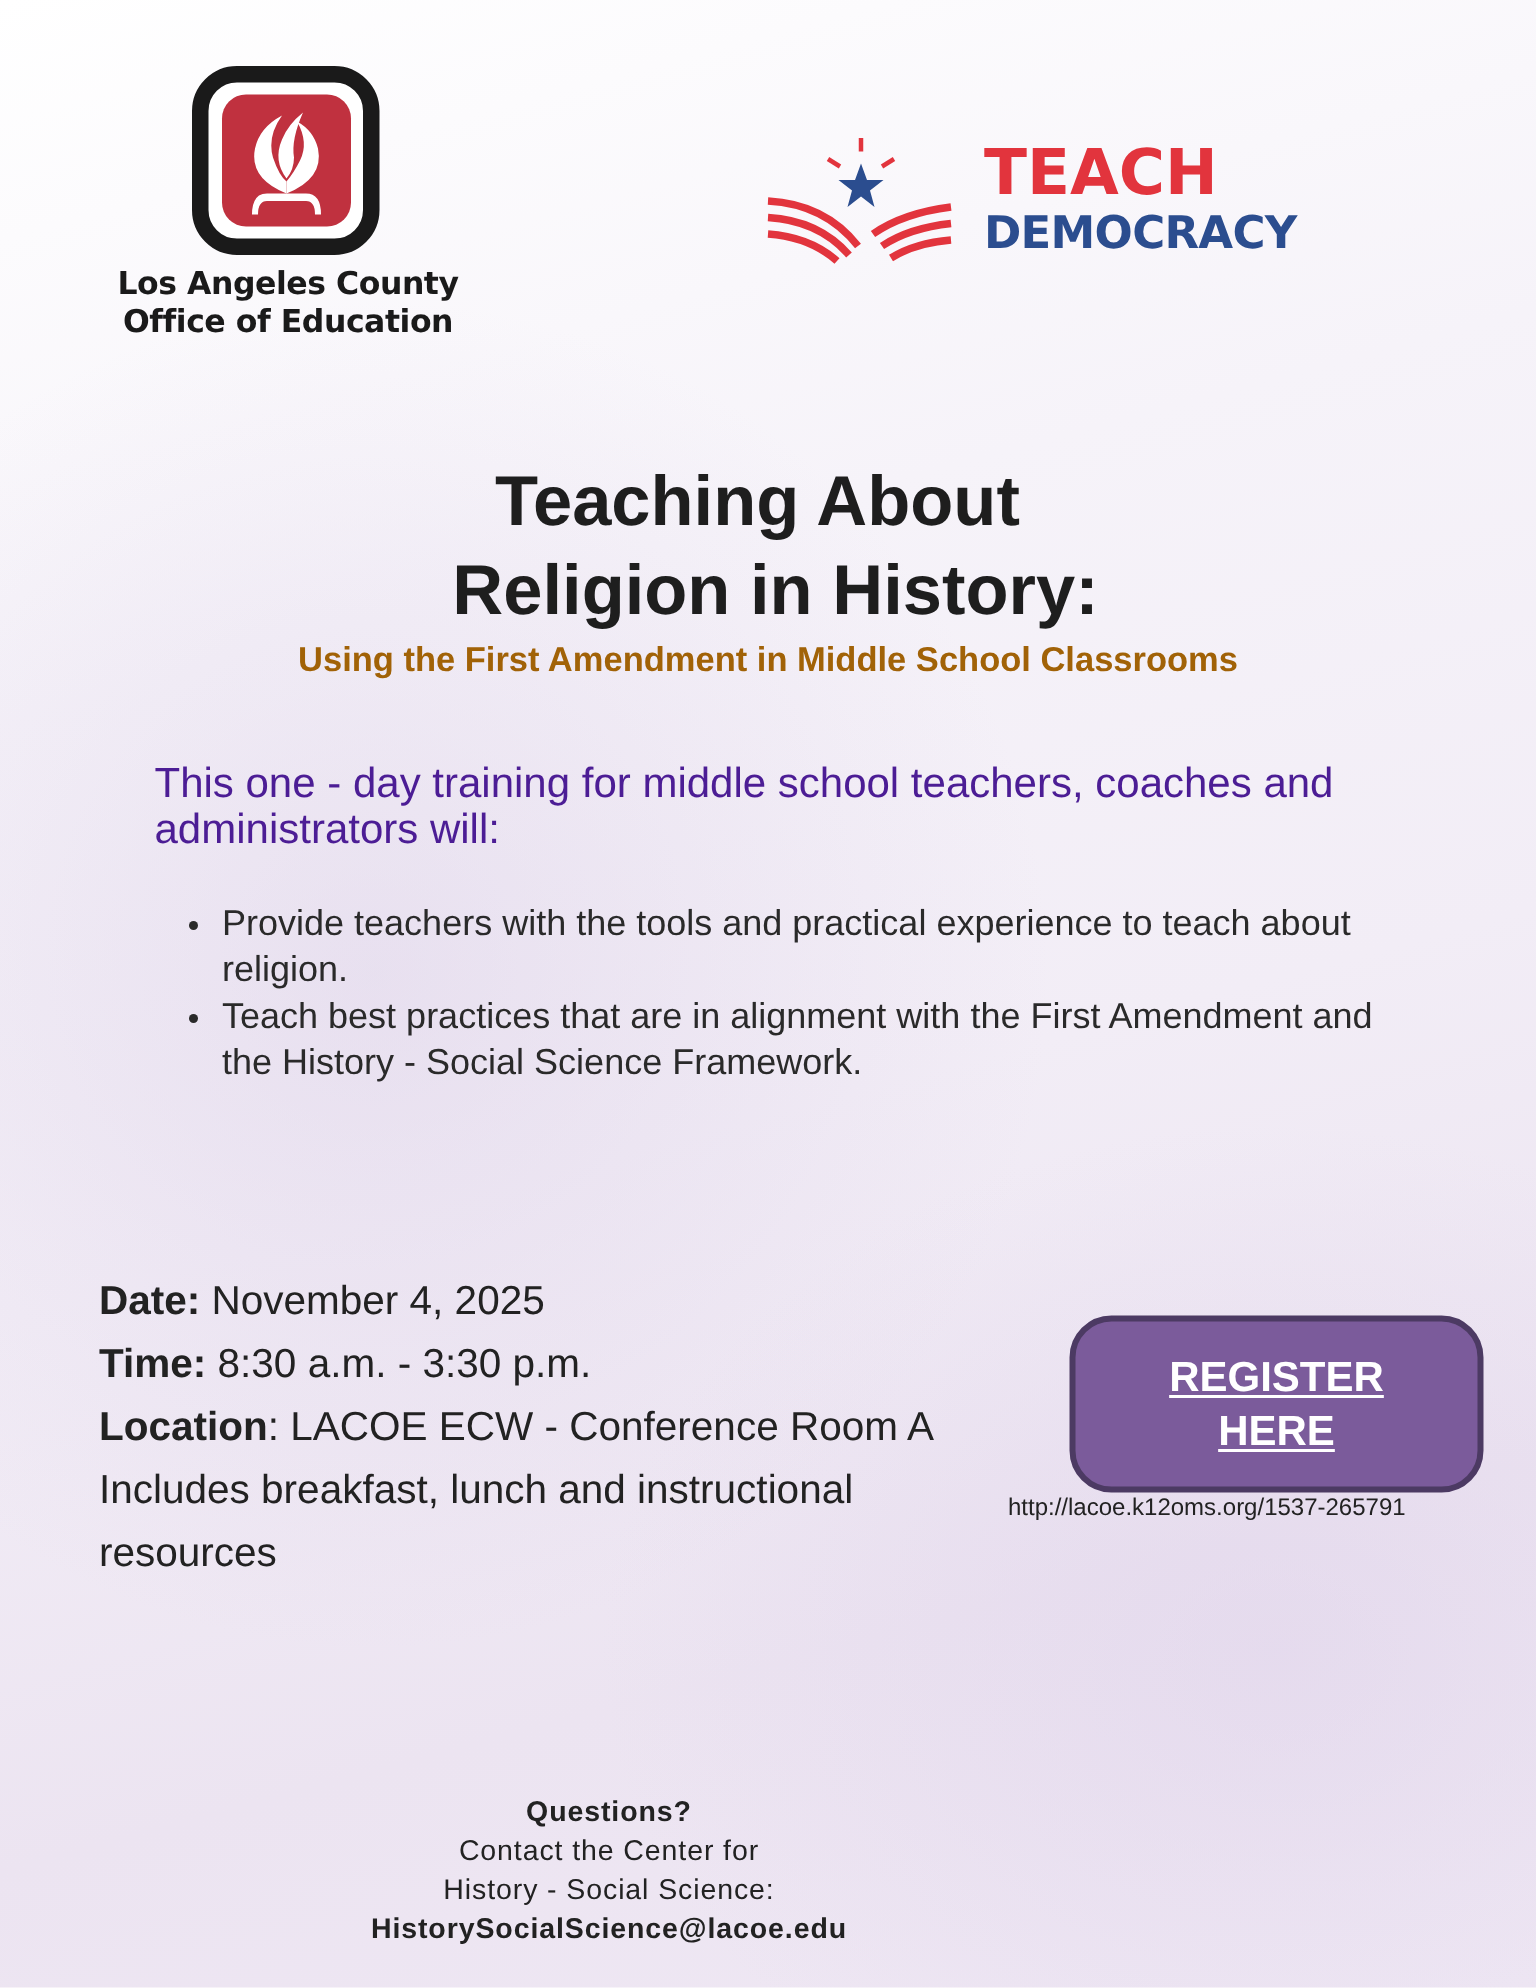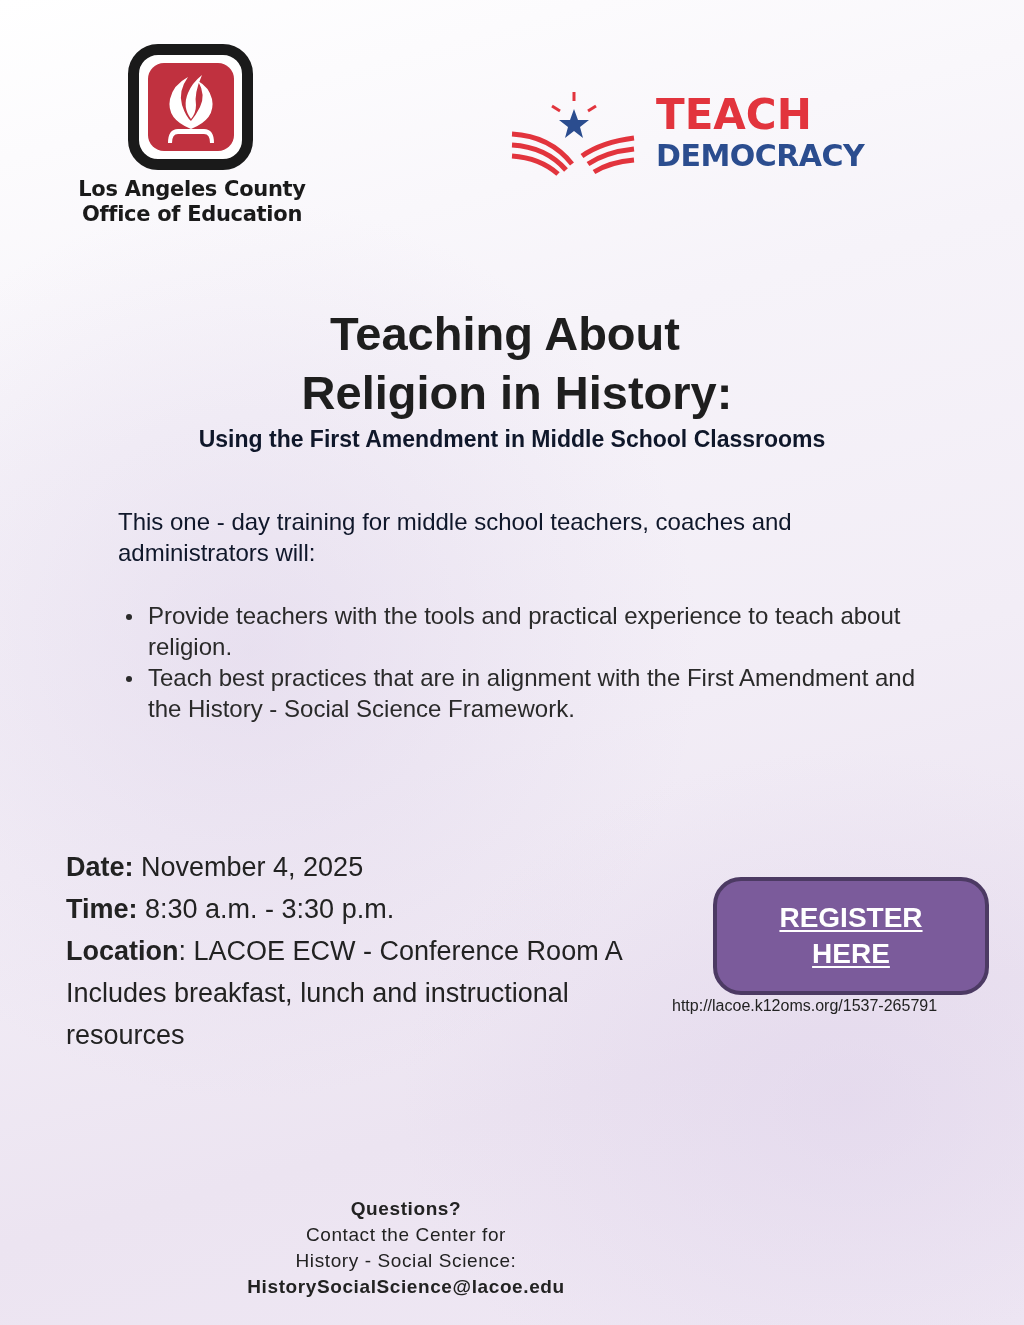--- a/index.html
+++ b/index.html
@@ -52,26 +52,26 @@
 
   
   .title {
     left: 0; width: 1010px; text-align: center; font-weight: bold;
     font-size: 47px; line-height: 60px; color: #1e1e1e;
   }
   .title1 { top: 304px; }
   .title2 { top: 363px; left: 12px; }
   .subtitle {
     left: 0; width: 1024px; top: 425px; text-align: center;
-    font-weight: bold; font-size: 23px; line-height: 28px; color: #0f172a;
+    font-weight: bold; font-size: 23px; line-height: 28px; color: #a16207;
   }
 
   .intro {
     left: 103px; top: 506px; width: 820px;
-    font-size: 24px; line-height: 31px; color: #0f172a; margin-left: 15px;
+    font-size: 28px; line-height: 31px; color: #4c1d95;
   }
   .bullets {
     left: 148px; top: 600px; width: 780px;
     font-size: 24px; line-height: 31px; color: #2a2a2a; list-style: none;
   }
   .bullets li { position: relative; margin-bottom: 0; }
   .bullets li::before {
     content: ""; position: absolute; left: -22px; top: 14px;
     width: 6px; height: 6px; border-radius: 50%; background: #2a2a2a;
   }

